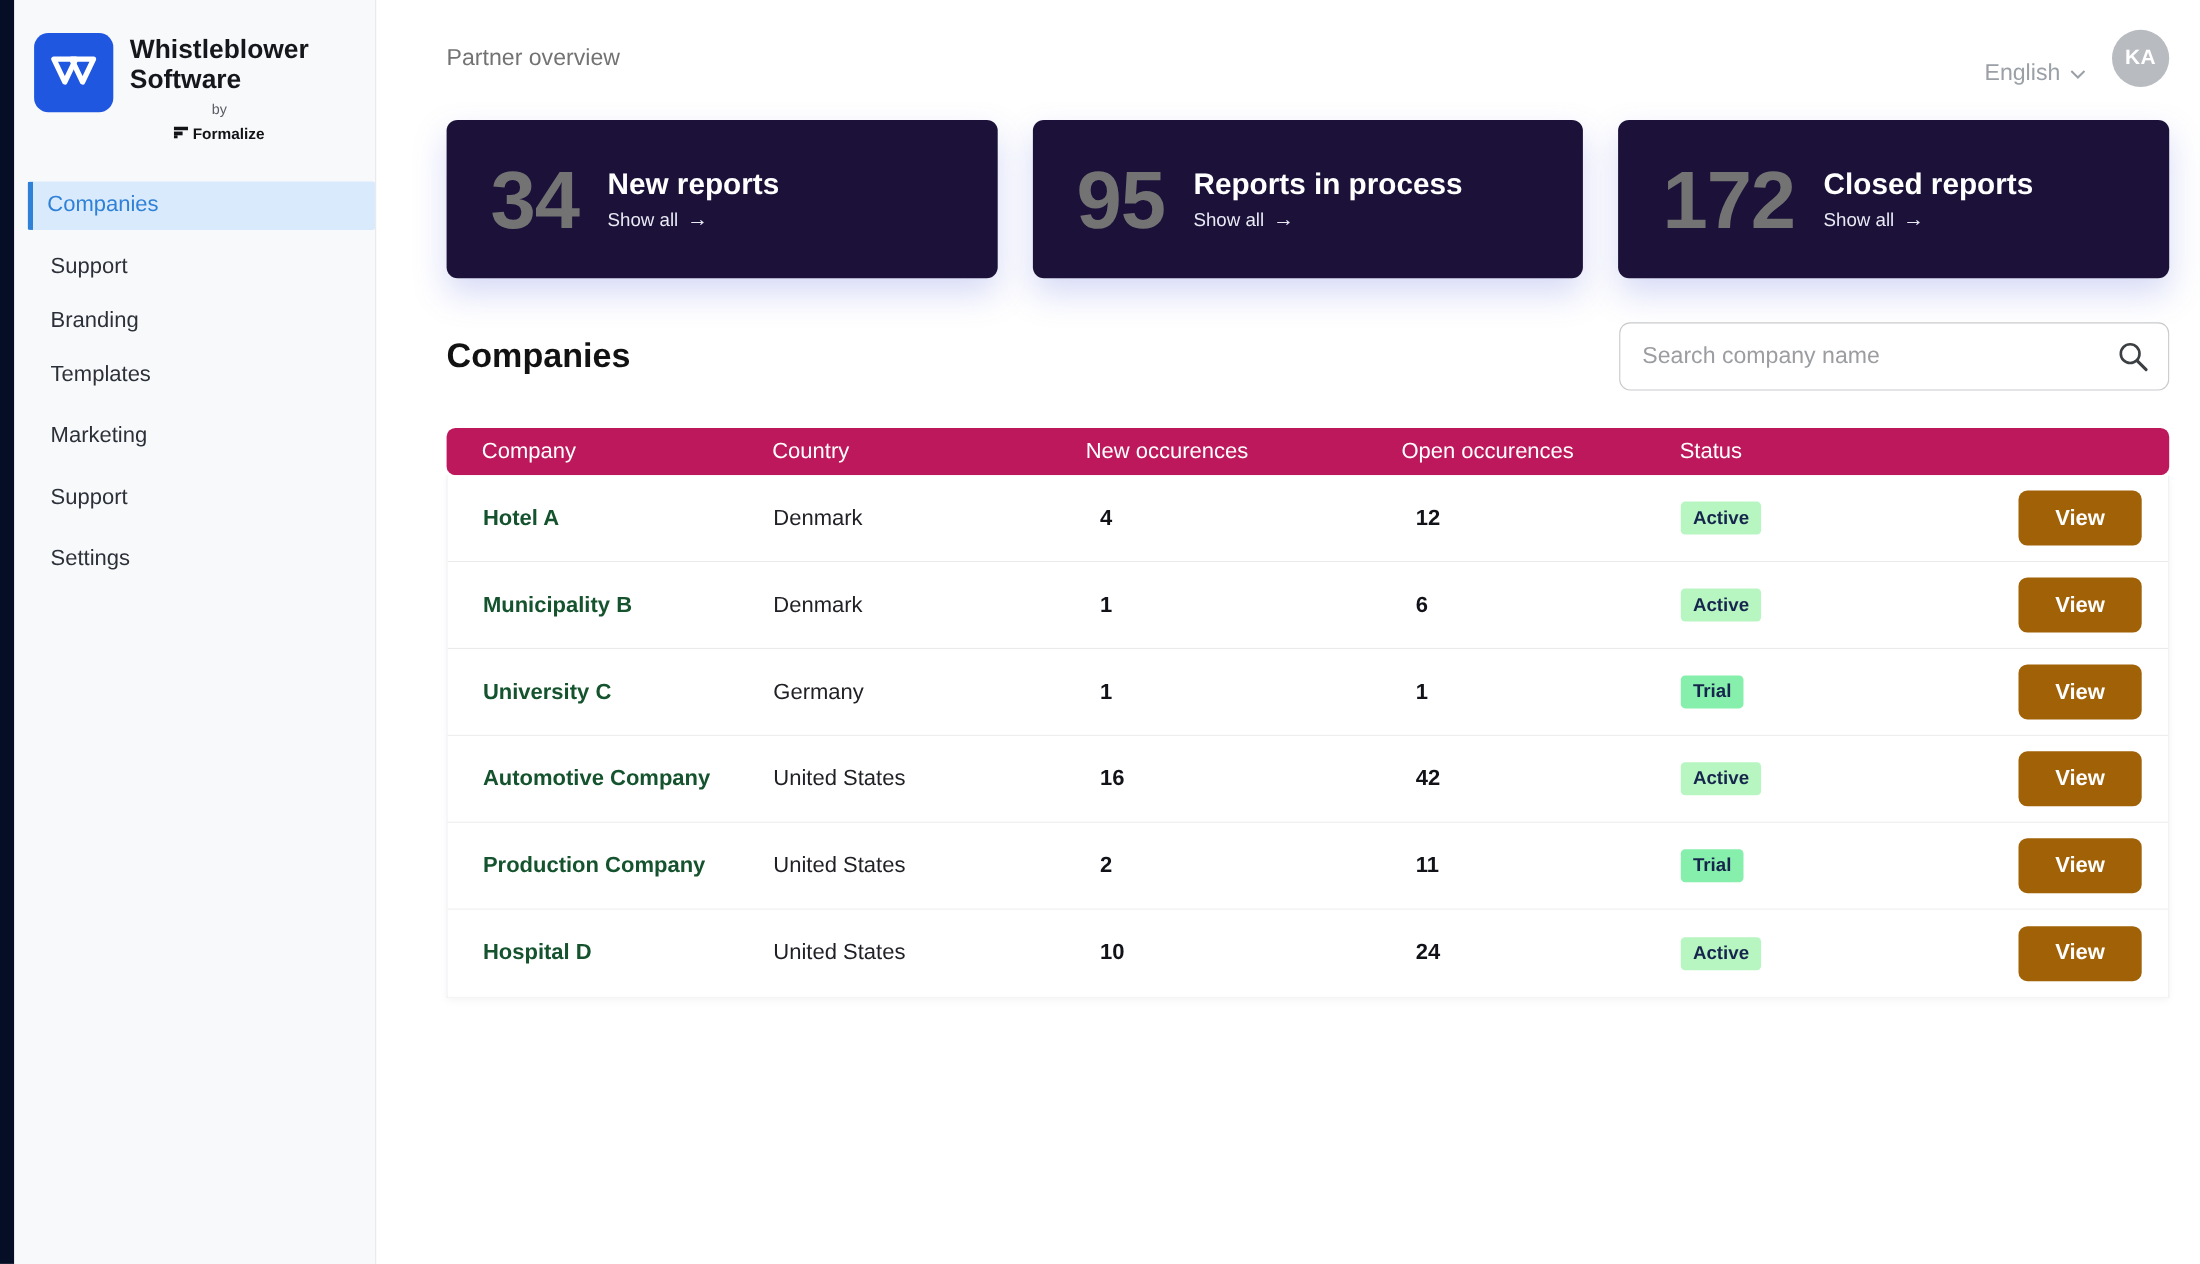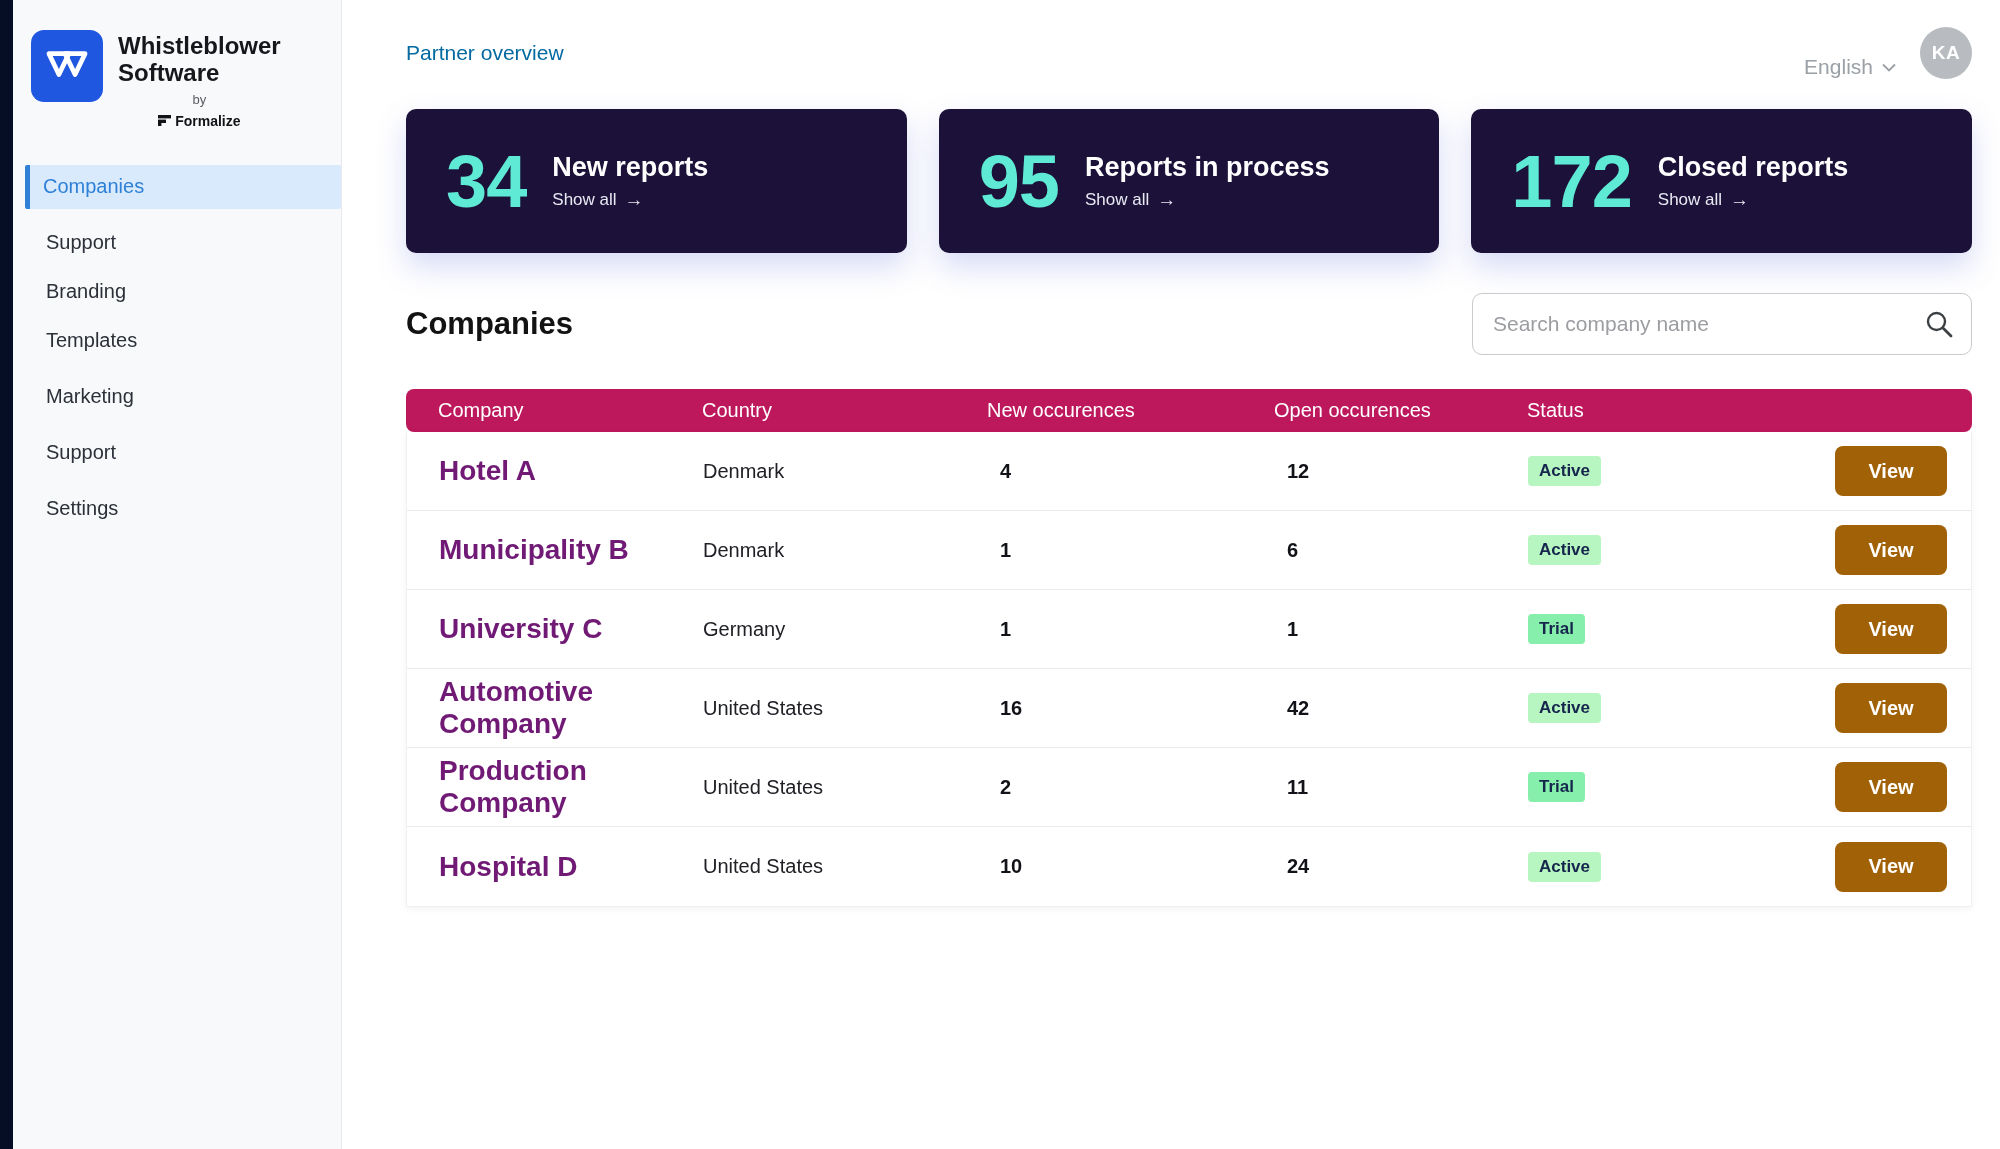--- a/index.html
+++ b/index.html
@@ -43,40 +43,40 @@
     border-left:5px solid #2f80d7;
     background:#d9eafc; color:#2f80d7;
     border-radius:2px;
   }
   .nav-item:nth-child(n+5) { margin-top:7px; }
 
   
   .main { flex:1; padding:0 28px 0 64px; }
 
   .topbar { display:flex; justify-content:space-between; align-items:center; padding-top:27px; }
-  .breadcrumb { font-size:21px; color:#0369a1; cursor:pointer; }
+  .breadcrumb { font-size:21px; color:#737373; cursor:pointer; }
   .top-right { display:flex; align-items:flex-end; gap:24px; }
   .lang { display:flex; align-items:center; gap:9px; font-size:21px; color:#9aa0a6; cursor:pointer; }
   .avatar {
     width:52px; height:52px; border-radius:50%;
     background:#b8bcc0; color:#ffffff;
     display:flex; align-items:center; justify-content:center;
     font-size:19px; font-weight:600; letter-spacing:0.5px;
   }
 
   
   .cards { display:flex; gap:32px; margin-top:30px; }
   .card {
     flex:1; height:144px;
     background:#1b1139; border-radius:10px;
     display:flex; align-items:center; gap:26px;
     padding-left:40px;
     box-shadow:0 14px 30px rgba(96,110,220,0.25);
   }
-  .card-value { font-size:74px; font-weight:700; color:#5eead4; letter-spacing:-1px; }
+  .card-value { font-size:74px; font-weight:700; color:#737373; letter-spacing:-1px; }
   .card-title { font-size:27px; font-weight:700; color:#ffffff; }
   .card-link { margin-top:6px; font-size:17px; color:#e9e9f3; display:flex; align-items:center; gap:8px; cursor:pointer; }
   .card-link .arrow { font-size:19px; }
 
   
   .section-head { display:flex; justify-content:space-between; align-items:center; margin-top:40px; }
   .section-title { font-size:31px; font-weight:700; color:#121212; }
   .search-wrap { position:relative; width:500px; }
   .search-input {
     width:100%; height:62px;
@@ -101,21 +101,21 @@
     background:#be185d; color:#ffffff;
     height:43px; border-radius:8px;
     font-size:20px;
   }
   .tbody {
     border:1px solid #f0f0f2; border-top:none;
     box-shadow:0 2px 8px rgba(0,0,0,0.05);
   }
   .trow { height:79px; background:#ffffff; border-bottom:1px solid #eaeaec; }
   .trow:last-child { border-bottom:none; }
-  .cell-company { font-size:28px; font-weight:700; color:#701a75; }
+  .cell-company { font-size:20px; font-weight:700; color:#14532d; }
   .cell-country { font-size:20px; color:#202126; }
   .cell-num { font-size:20px; font-weight:700; color:#121318; padding-left:12px; }
   .badge {
     display:inline-block; padding:5px 11px; border-radius:4px;
     font-size:17px; font-weight:600; color:#16254c;
   }
   .badge-active { background:#b7f5c1; }
   .badge-trial { background:#86efac; }
   .view-btn {
     justify-self:end;

